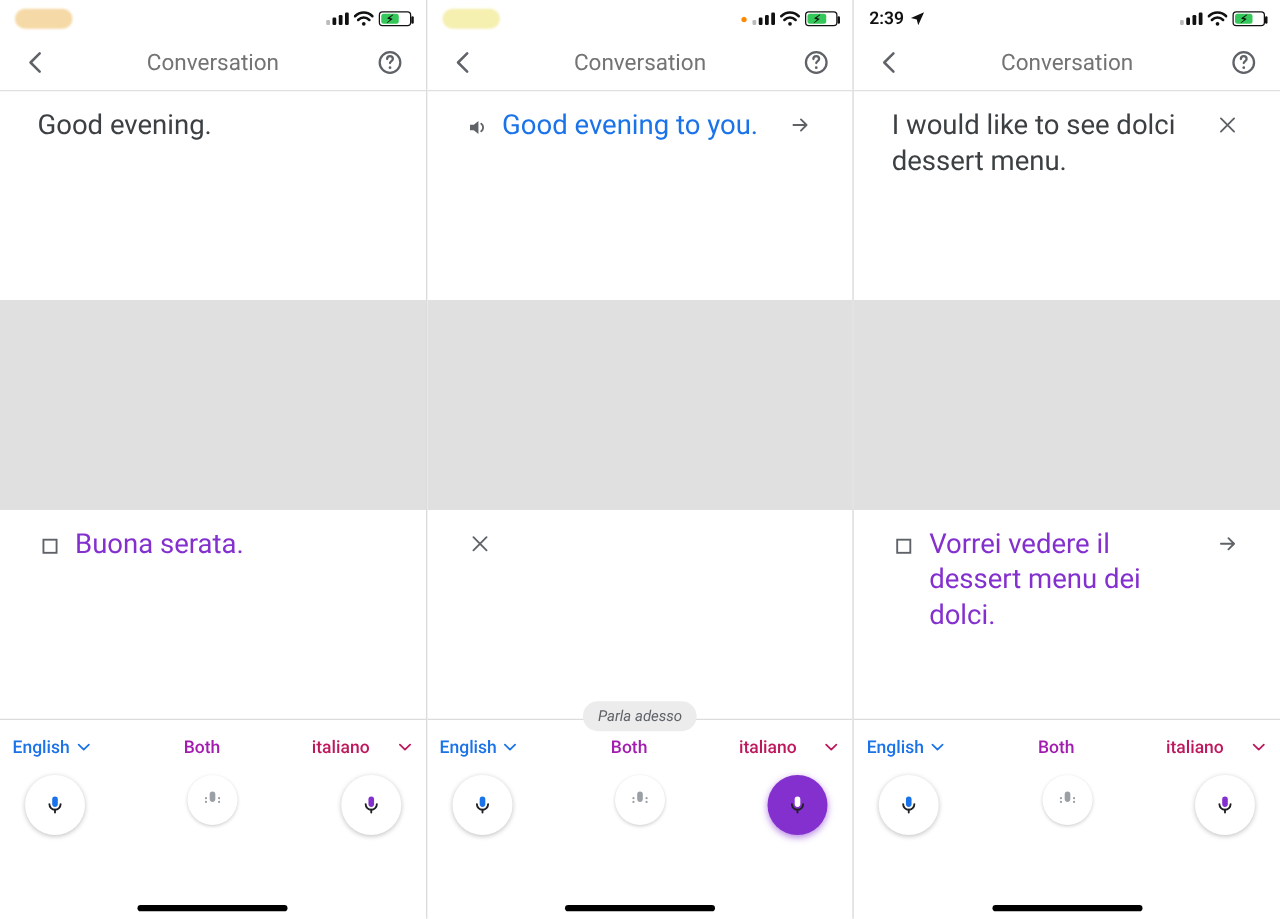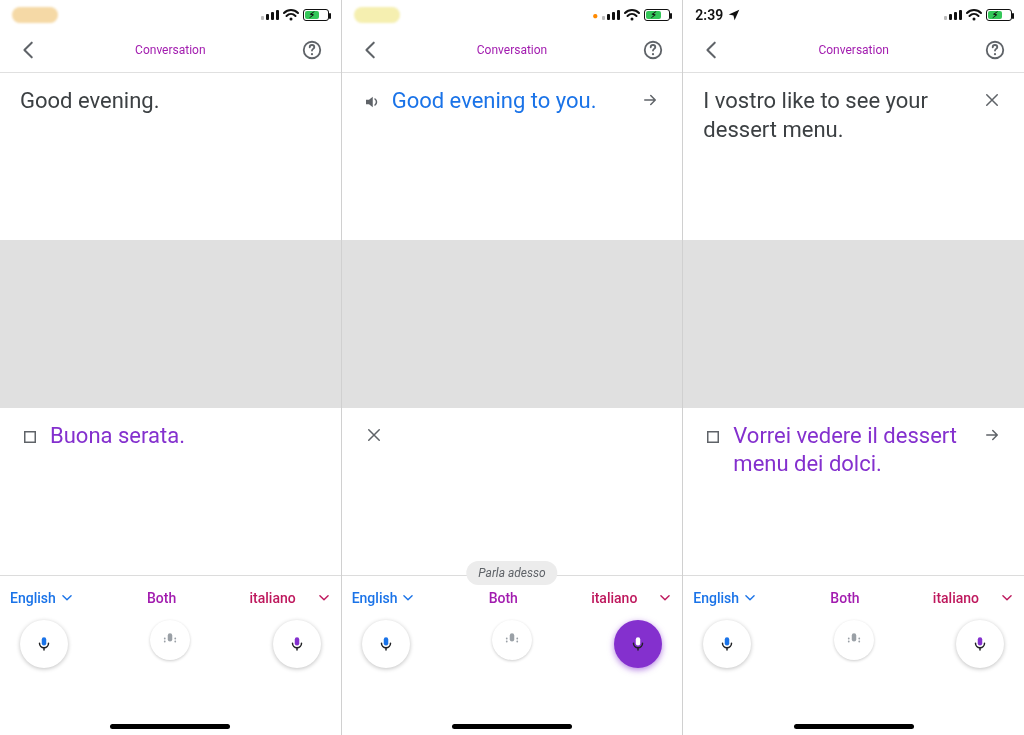--- a/index.html
+++ b/index.html
@@ -19,28 +19,28 @@
   .sig-dots span.d{background:#bbb;}
   .wifi{position:relative;width:16px;height:14px;}
   .wifi svg{width:16px;height:14px;}
   .batt{position:relative;width:26px;height:12px;border:1px solid #111;border-radius:3px;}
   .batt::after{content:"";position:absolute;right:-3px;top:3px;width:2px;height:6px;background:#111;border-radius:1px;}
   .batt .fill{position:absolute;left:1px;top:1px;bottom:1px;width:60%;background:#34c759;border-radius:2px;display:flex;align-items:center;justify-content:center;}
   .batt .bolt{font-size:9px;color:#111;font-weight:bold;}
 
   
   .header { height:40px; display:flex; align-items:center; justify-content:space-between; padding:0 14px;}
-  .header .title { flex:1; text-align:center; font-size:12px; color:#a21caf; font-weight:400;}
+  .header .title { flex:1; text-align:center; font-size:18px; color:#737373; font-weight:400;}
   .icon-btn { width:30px; height:30px; display:flex; align-items:center; justify-content:center; color:#5f6368; cursor:pointer;}
   .icon-btn svg{width:22px;height:22px;}
   .divider { height:1px; background:#e0e0e0; width:100%; margin-top:2px;}
 
   
   .content { flex:1; display:flex; flex-direction:column; }
-  .pane { flex:1; padding:14px 20px; display:flex; flex-direction:column; }
+  .pane { flex:1; padding:14px 30px; display:flex; flex-direction:column; }
   .pane.top { }
   .pane.mid-div{ height:1px; background:#e0e0e0; width:100%; }
   .row { display:flex; align-items:flex-start; gap:10px;}
   .row .txt { flex:1; font-size:22px; line-height:1.3; color:#3c4043;}
   .row .txt.blue{ color:#1a73e8;}
   .row .txt.purple{ color:#8430ce;}
   .row .side-icon{ width:20px; display:flex; justify-content:center; color:#5f6368; padding-top:6px;}
   .row .trail{ width:24px; display:flex; justify-content:center; color:#5f6368; padding-top:4px;}
   .row .trail svg, .row .side-icon svg{ width:18px;height:18px;}
 
@@ -358,21 +358,21 @@
           <svg viewBox="0 0 24 24">
             <use href="#i-help"></use>
           </svg>
         </div>
     </div>
     <div class="divider"></div>
 
     <div class="content">
       <div class="pane top">
         <div class="row">
-          <div class="txt">I vostro like to see your dessert menu.</div>
+          <div class="txt">I would like to see dolci dessert menu.</div>
           <div class="trail">
               <svg viewBox="0 0 24 24">
                 <use href="#i-close"></use>
               </svg>
             </div>
         </div>
       </div>
       <div class="pane mid-div"></div>
       <div class="pane">
         <div class="row">

